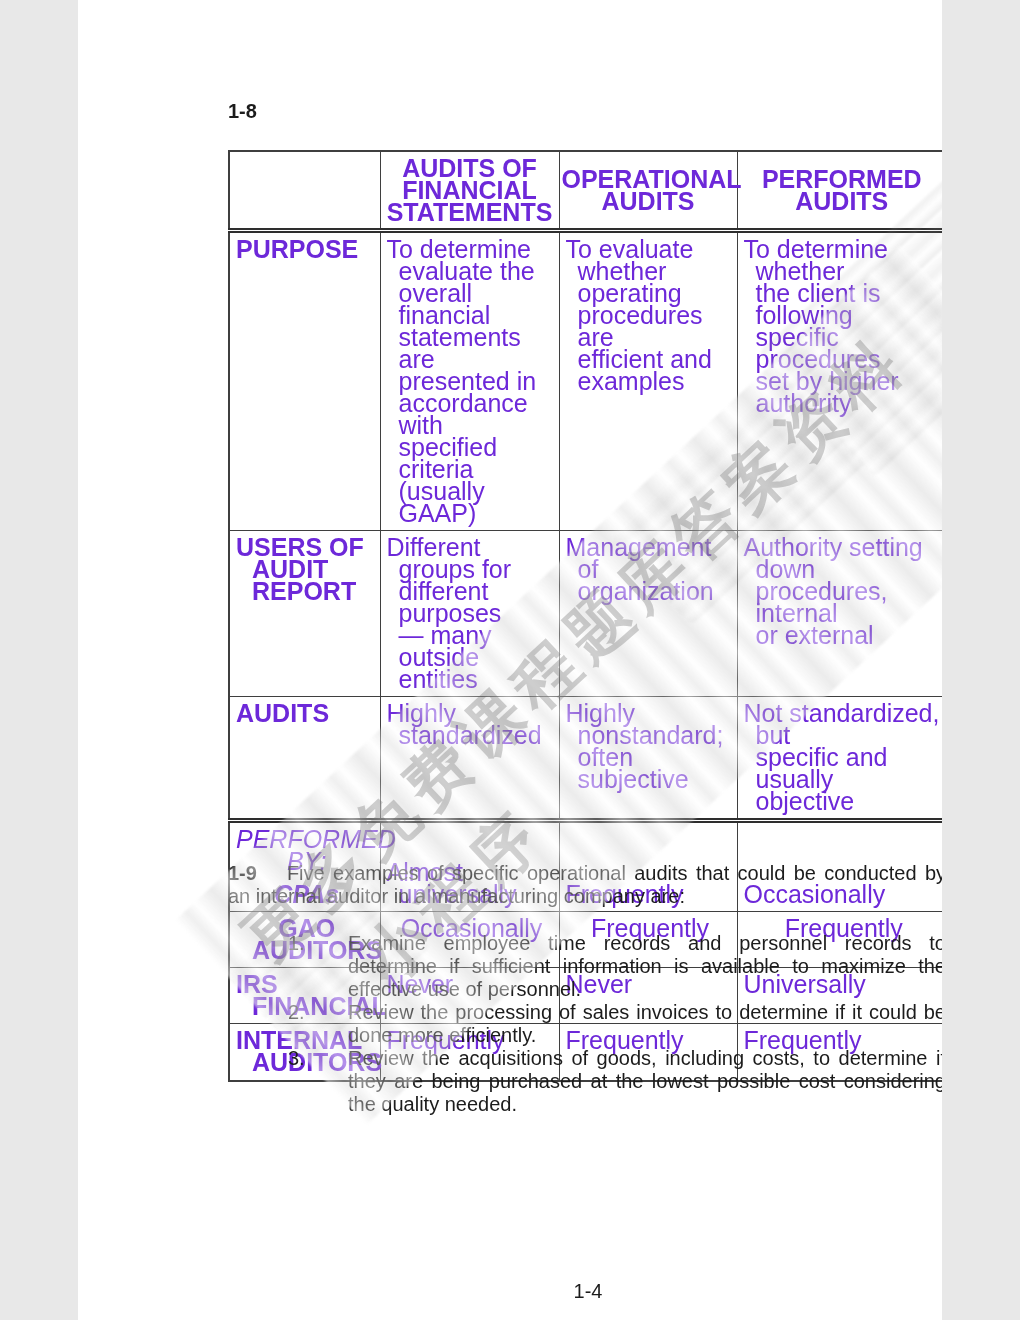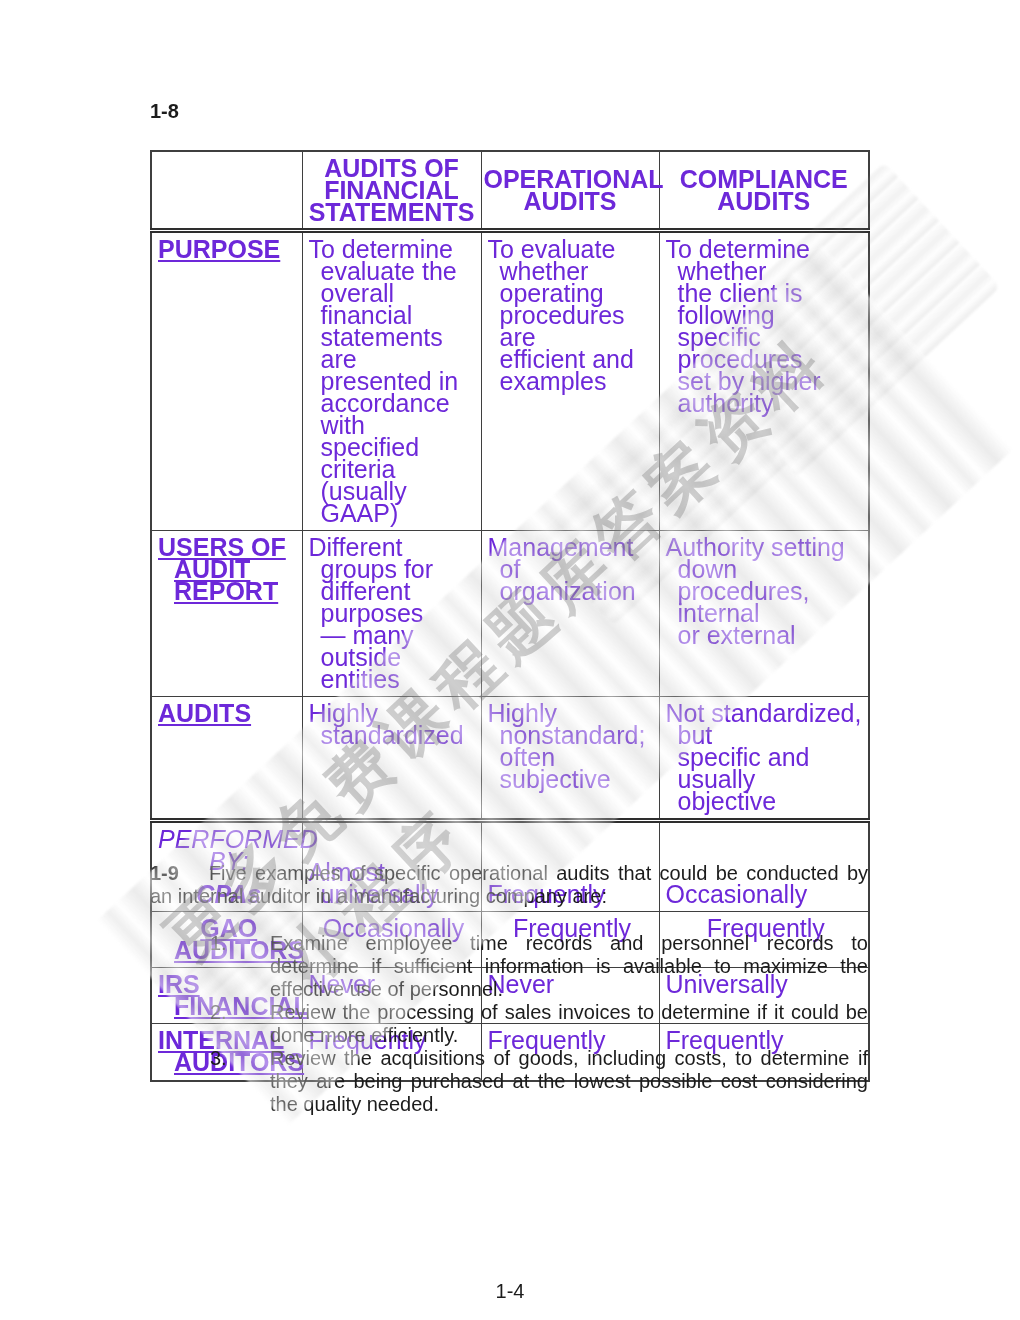--- a/index.html
+++ b/index.html
@@ -1,17 +1,17 @@
 <!DOCTYPE html>
 <html><head>
 <meta charset="utf-8">
 <style>
   html,body { margin:0; padding:0; background:#e8e8e8; }
   .page {
-    position:relative; width:1020px; height:1320px; background:#ffffff;
+    position:relative; width:864px; height:1320px; background:#ffffff;
     font-family:"Liberation Sans", sans-serif; color:#1c1c1c; overflow:hidden;
     margin:0 auto;
   }
   .section-label {
     position:absolute; left:150px; top:100px;
     font-size:20px; font-weight:bold;
   }
   table.audit-table {
     position:absolute; left:150px; top:150px; width:718px;
     border-collapse:collapse; table-layout:fixed;
@@ -21,21 +21,21 @@
   table.audit-table col.c1 { width:179px; }
   table.audit-table col.c2 { width:178px; }
   table.audit-table col.c3 { width:210px; }
   table.audit-table td, table.audit-table th {
     border:1px solid #3f3f3f; vertical-align:top; padding:5px 2px 6px 6px;
   }
   table.audit-table { border:2px solid #3f3f3f; }
   tr.hdr th { text-align:center; vertical-align:middle; font-weight:bold; padding:5px 2px; }
   tr.hdr th, tr.nature td { border-bottom:5px double #2e2e2e; }
   .hang { white-space:pre-line; padding-left:12px; text-indent:-12px; display:block; }
-  .rowlabel { font-weight:bold;text-decoration:underline; }
+  .rowlabel { font-weight:bold; }
   .rowlabel .hang { padding-left:16px; text-indent:-16px; }
   .perf-italic { font-style:italic; font-weight:normal; white-space:pre-line; display:block; }
   .perf-bold { font-weight:bold; display:block; }
   tr.performed td { vertical-align:bottom; }
   tr.performed td.labelcell { vertical-align:top;text-align:center; }
   tr.performed td.labelcell .perf-bold { margin-top:11px;font-style:italic; }
   .headcell { white-space:pre-line; }
 
   .question {
     position:absolute; left:150px; top:862px; width:718px;
@@ -106,21 +106,21 @@
         <col class="c3">
       </colgroup>
     <tbody>
         <tr class="hdr" style="height:77px;">
       <th></th>
       <th><span class="headcell">AUDITS OF
 FINANCIAL
 STATEMENTS</span></th>
       <th><span class="headcell">OPERATIONAL
 AUDITS</span></th>
-      <th><span class="headcell">COMPLIANCE
+      <th><span class="headcell">PERFORMED
 AUDITS</span></th>
     </tr>
 
     <tr style="height:186px;">
       <td class="rowlabel">
             <span class="hang">PURPOSE</span>
           </td>
       <td>
             <span class="hang">To determine
 evaluate the

